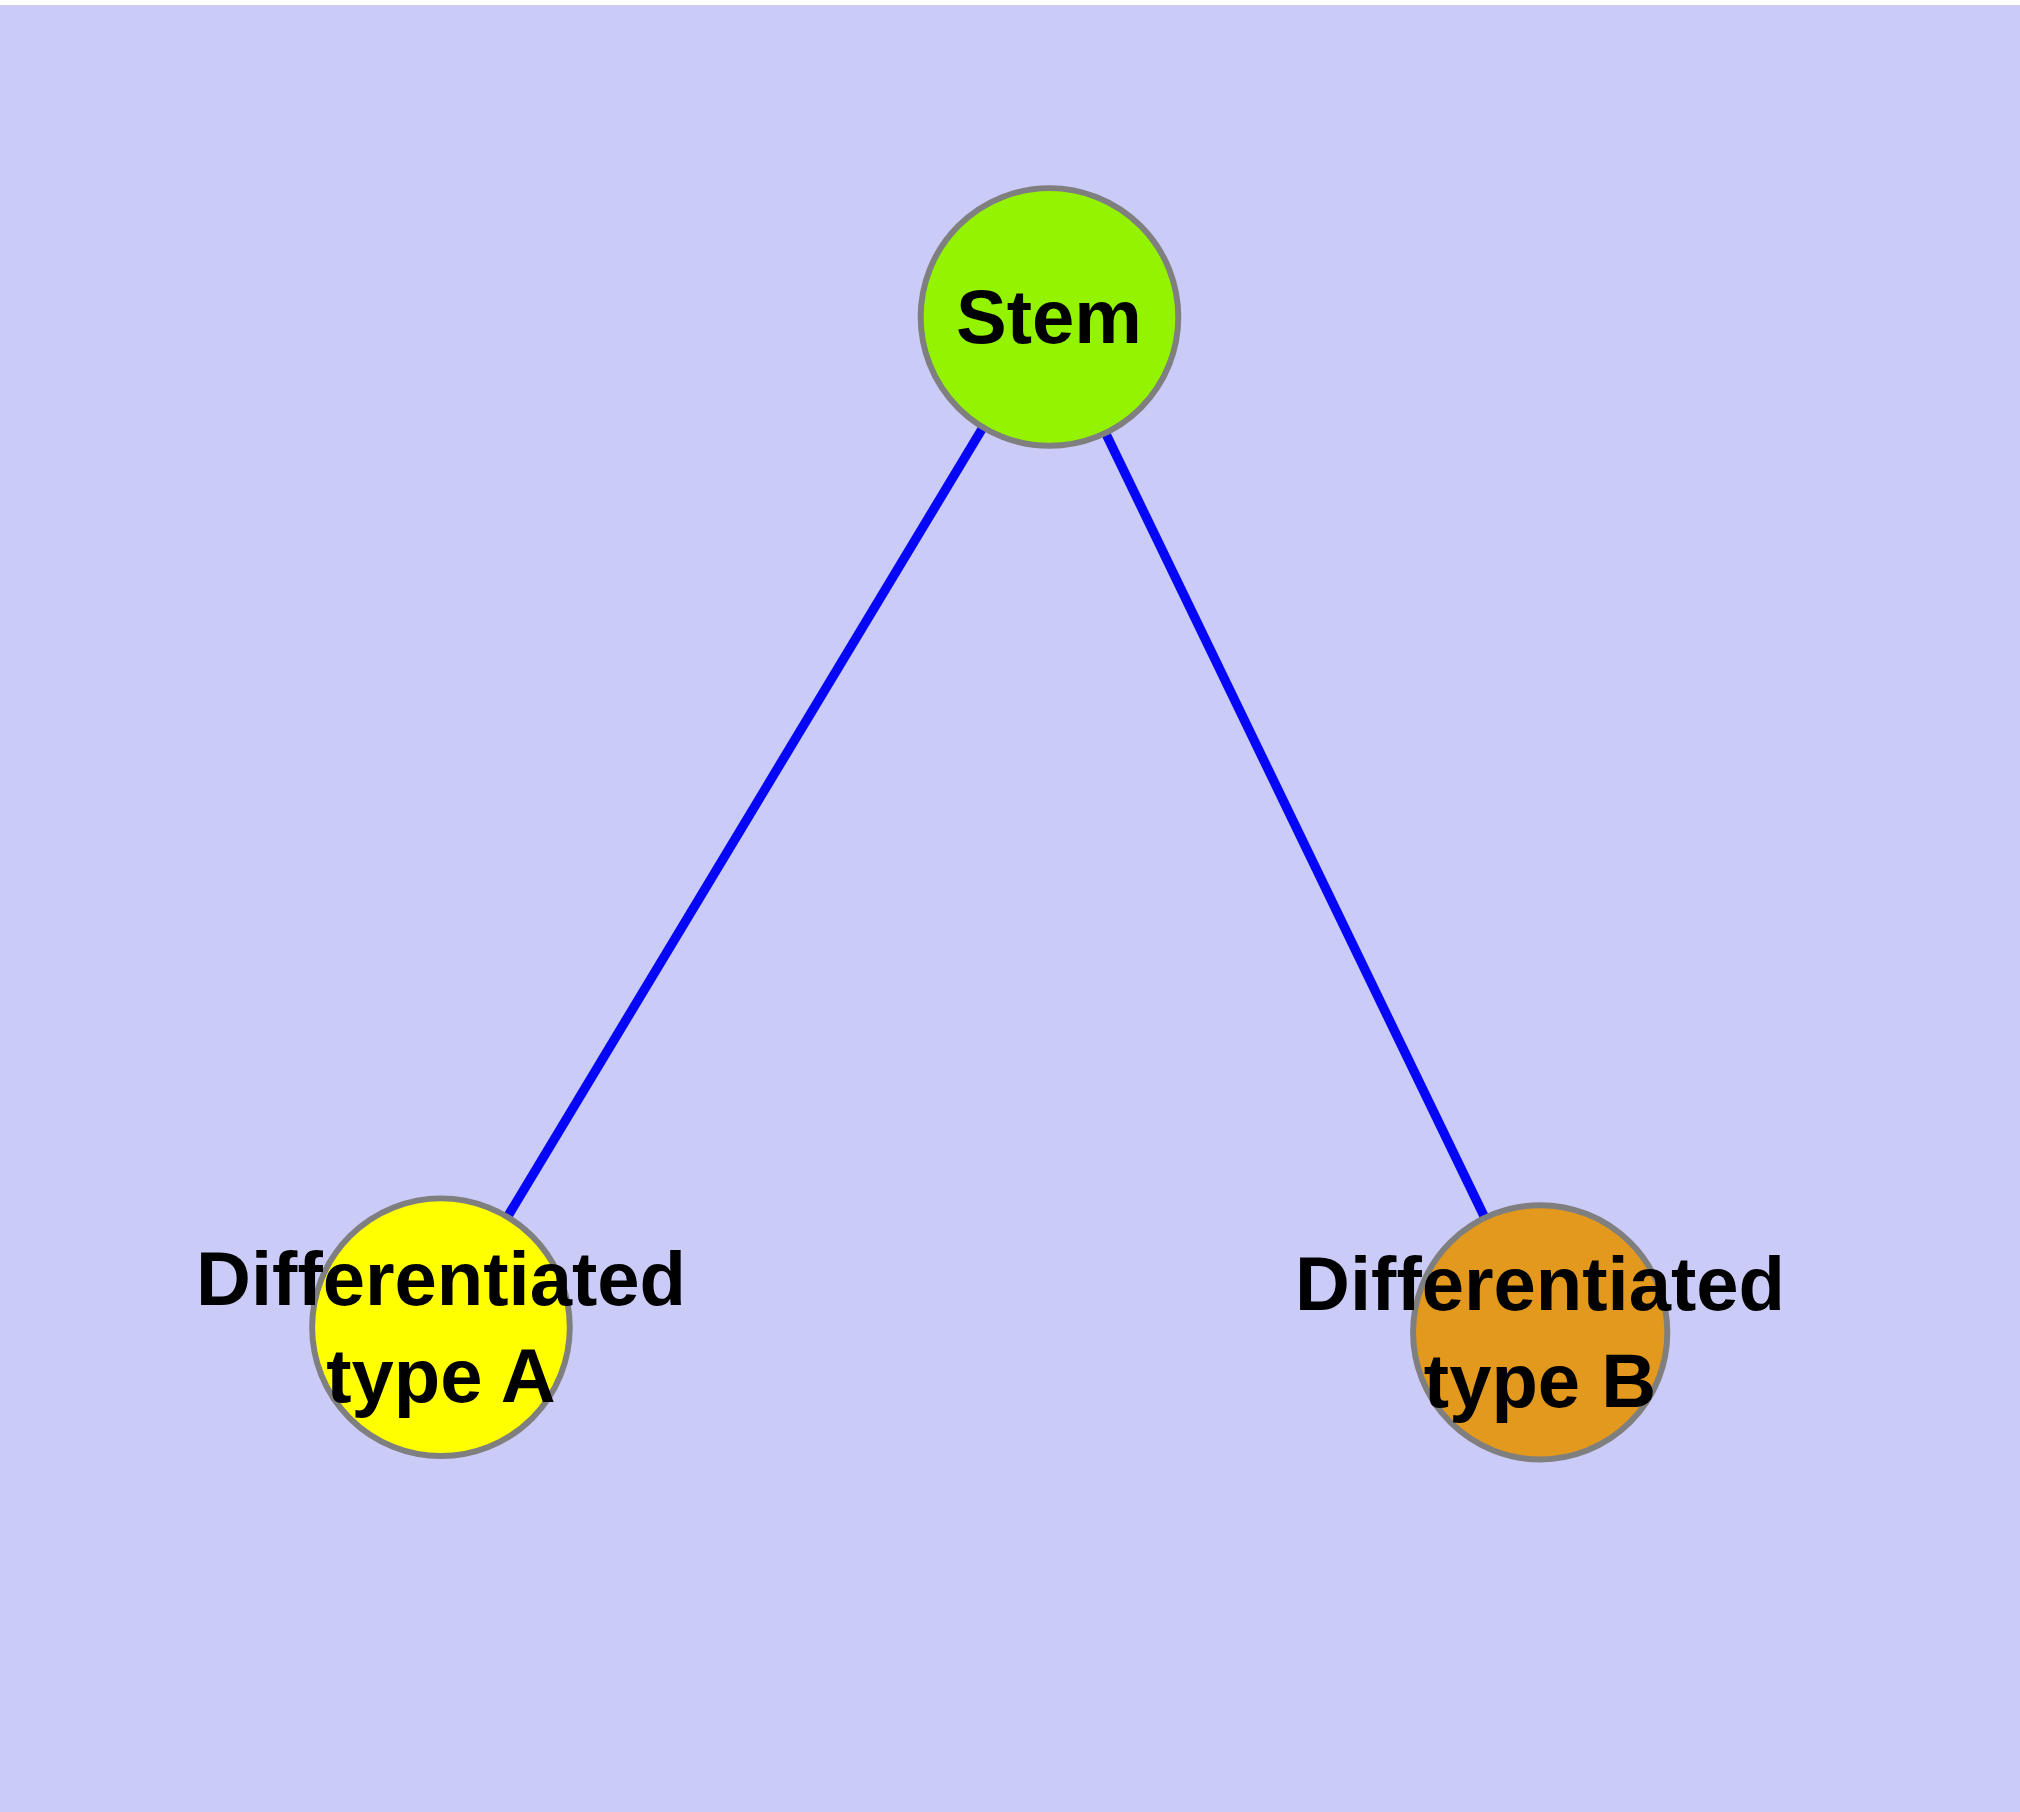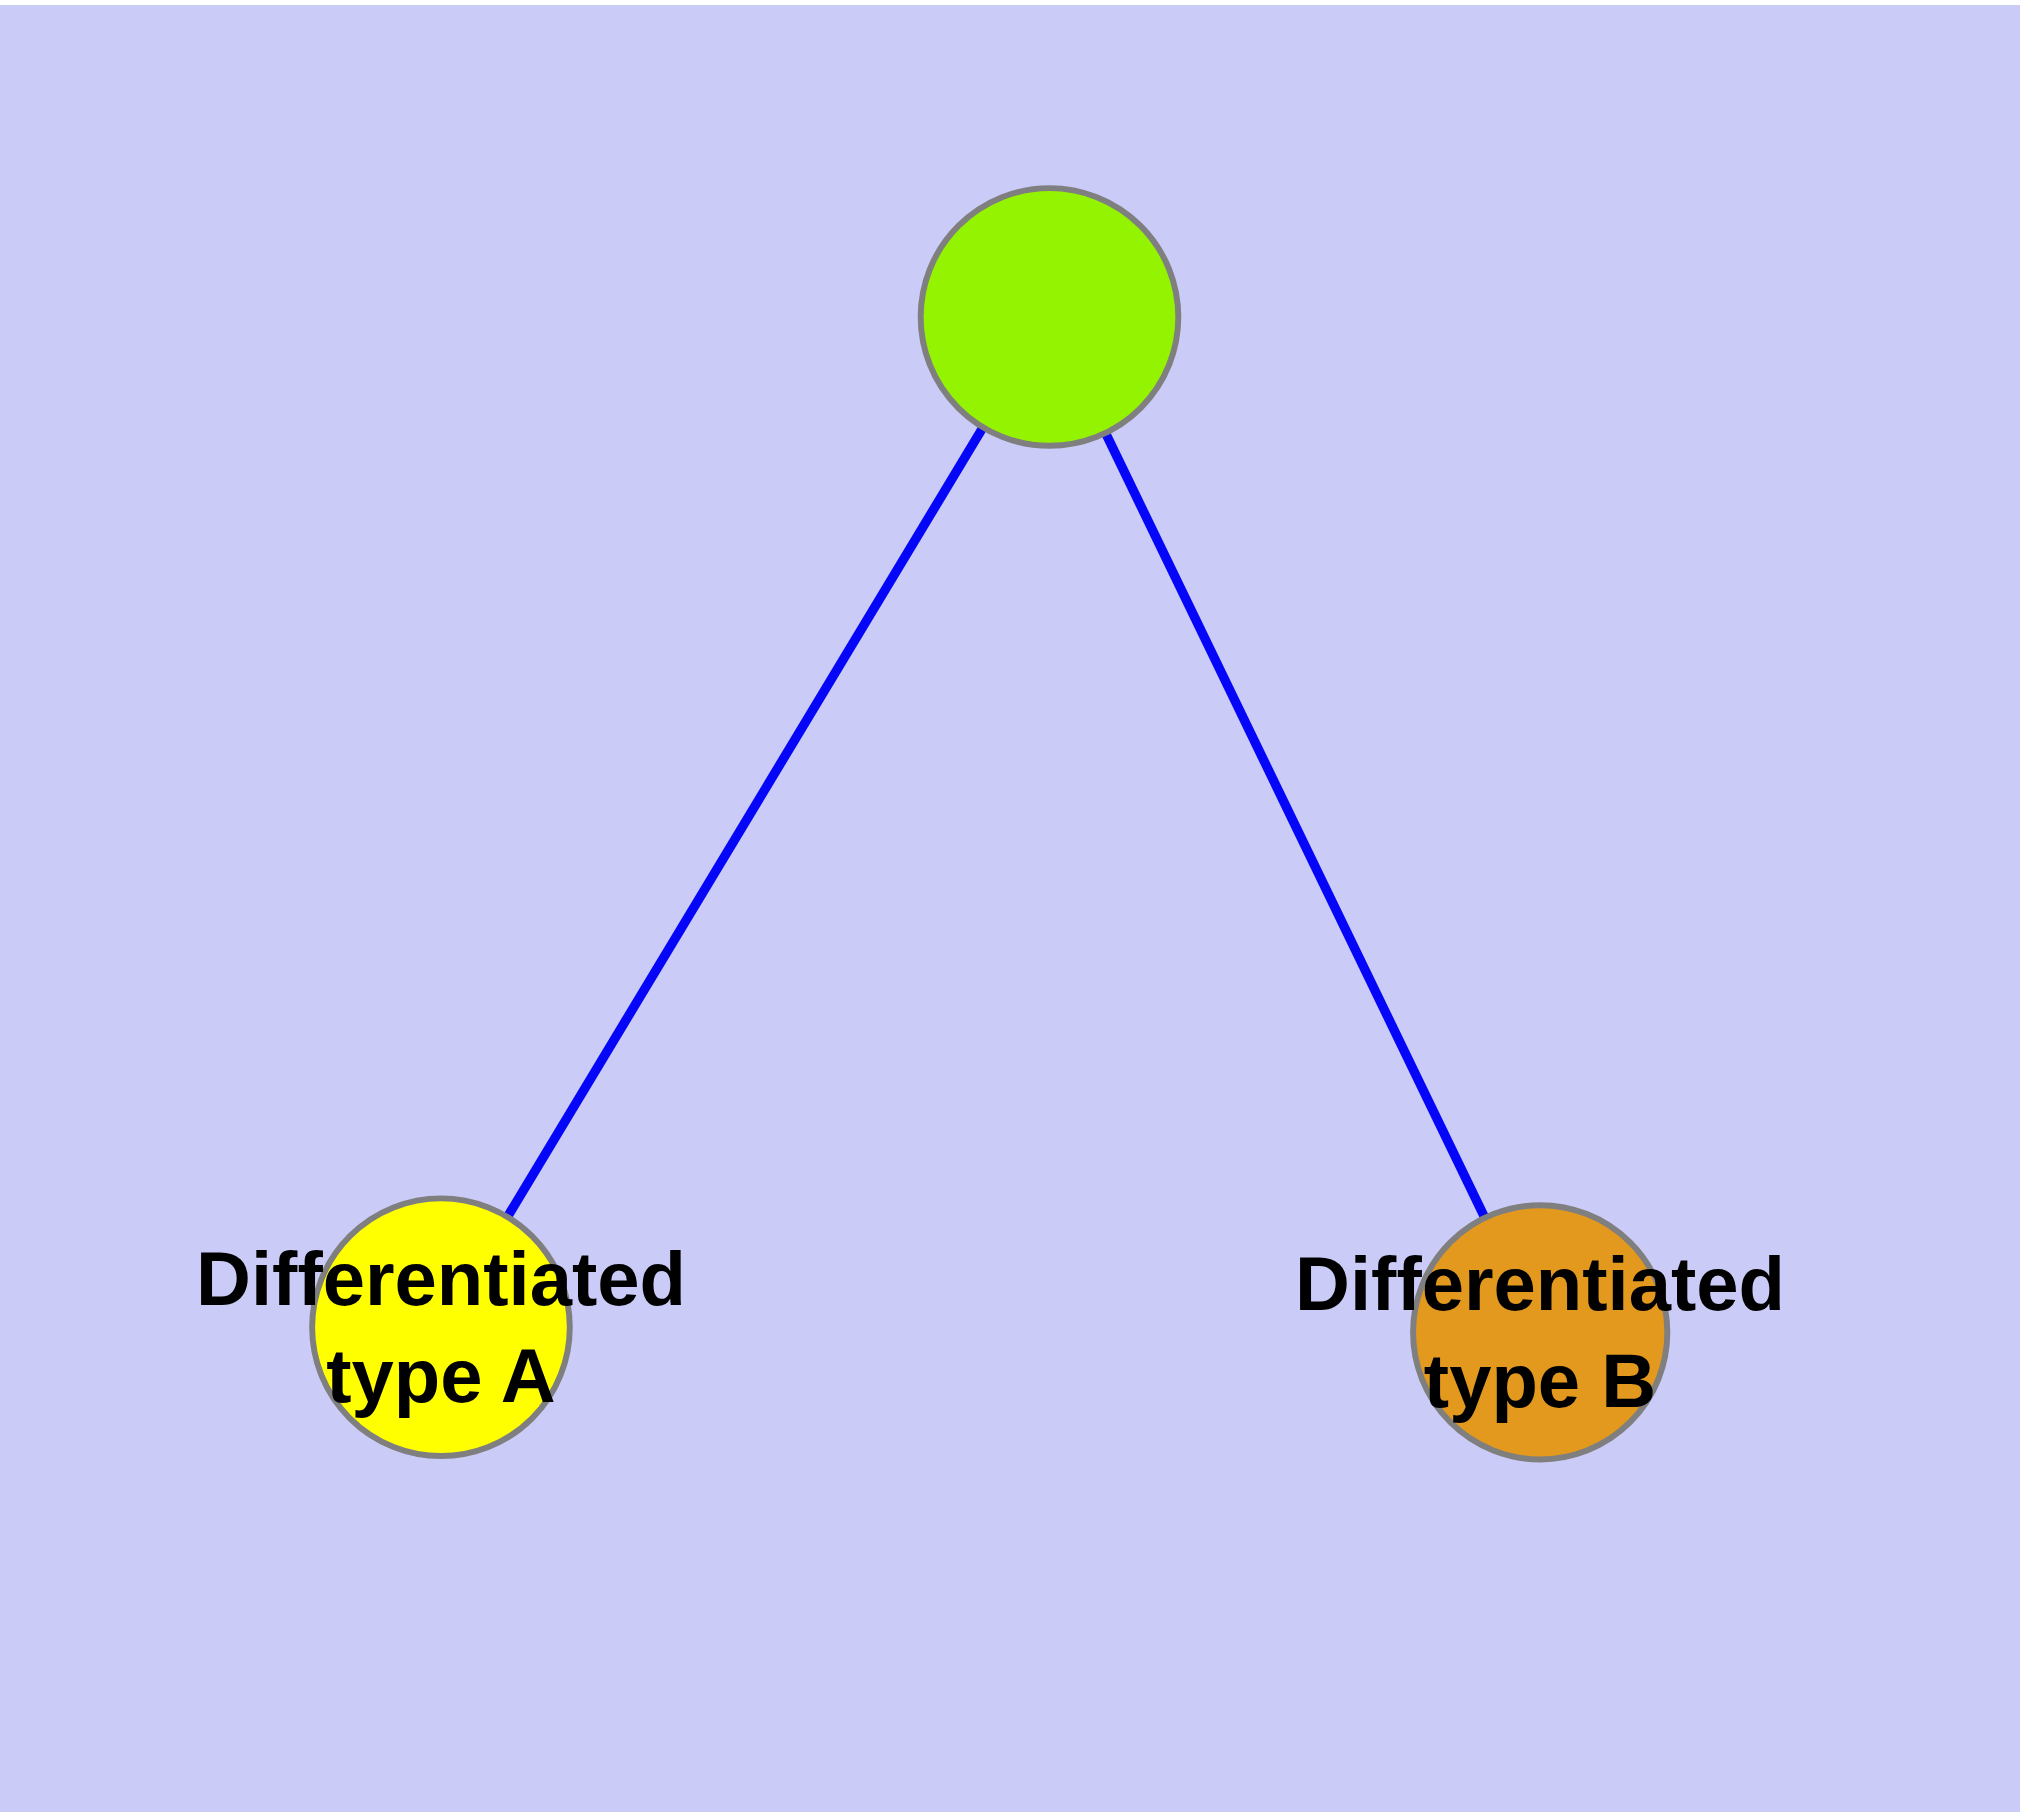--- a/index.html
+++ b/index.html
@@ -48,18 +48,19 @@
   <div class="top-strip" style="background: rgb(255, 255, 255);"></div>
 
   <svg class="graph-svg" width="2021" height="1812" viewBox="0 0 2384 2138">
     <line x1="1238" y1="374" x2="520" y2="1566" stroke="#0505F8" stroke-width="11"></line>
     <line x1="1238" y1="374" x2="1817" y2="1572" stroke="#0505F8" stroke-width="11"></line>
     <circle cx="1238" cy="374" r="152" fill="#93F301" stroke="#7F7F7F" stroke-width="7"></circle>
     <circle cx="520" cy="1566" r="152" fill="#FFFF00" stroke="#7F7F7F" stroke-width="7"></circle>
     <circle cx="1817" cy="1572" r="150" fill="#E2991E" stroke="#7F7F7F" stroke-width="7"></circle>
   </svg>
 
+  <div class="node-label" style="left: 1049px; top: 317px; color: rgb(0, 0, 0);">Stem</div>
   <div class="node-label" style="left: 441px; top: 1327px; color: rgb(0, 0, 0);">Differentiated
 type A</div>
   <div class="node-label" style="left: 1540px; top: 1332px; color: rgb(0, 0, 0);">Differentiated
 type B</div>
 </div>
 
 
 </body></html>

